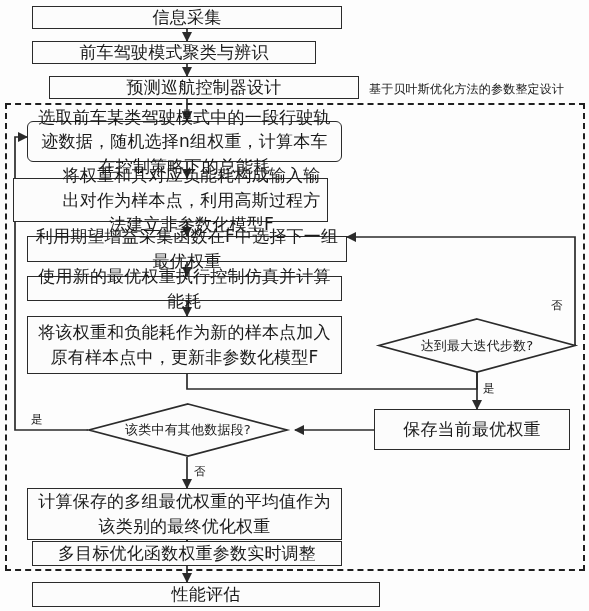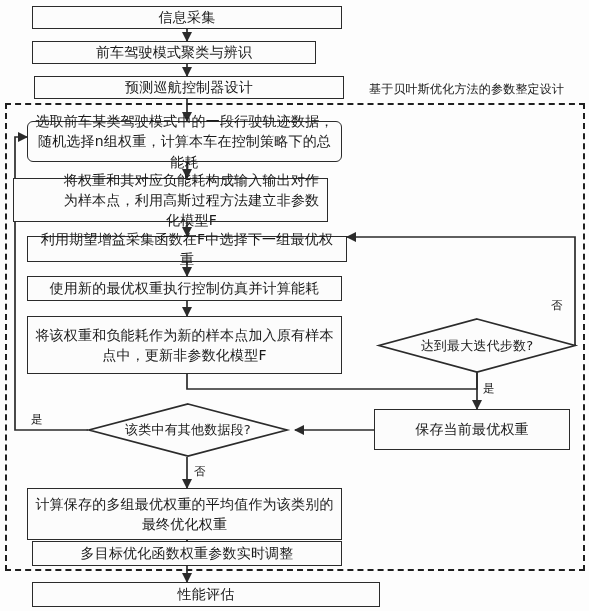--- a/index.html
+++ b/index.html
@@ -17,21 +17,21 @@
   }
   .box {
     position: absolute;
     box-sizing: border-box;
     border: 1.6px solid #2b2b2b;
     background: #fcfcfc;
     display: flex;
     align-items: center;
     justify-content: center;
     text-align: center;
-    font-size: 14px;
+    font-size: 17px;
     line-height: 1.45;
     color: #1a1a1a;
     padding: 2px 6px;
     letter-spacing: 0.2px;
   }
   .diamond-wrap {
     position: absolute;
   }
   .diamond-wrap svg {
     position: absolute;
@@ -123,21 +123,21 @@
       <path d="M 187 529 L 187 541" marker-end="url(#arrow)"></path>
 
       <path d="M 187 566 L 187 582" marker-end="url(#arrow)"></path>
     </g>
   </svg>
 
   <div class="box" style="left:32px; top:6px; width:310px; height:23px;">信息采集</div>
 
   <div class="box" style="left:32px; top:41px; width:284px; height:23px;">前车驾驶模式聚类与辨识</div>
 
-  <div class="box" style="left:34px; top:76px; width:310px; height:23px;">预测巡航控制器设计</div>
+  <div class="box" style="left:49px; top:76px; width:310px; height:23px;">预测巡航控制器设计</div>
 
   <div class="box" style="left:27px; top:121px; width:315px; height:41px;border-radius:6px;">选取前车某类驾驶模式中的一段行驶轨迹数据，随机选择n组权重，计算本车在控制策略下的总能耗</div>
 
   <div class="box" style="left:13px; top:178px; width:315px; height:44px;padding-left:48px;">将权重和其对应负能耗构成输入输出对作为样本点，利用高斯过程方法建立非参数化模型F</div>
 
   <div class="box" style="left:27px; top:236px; width:320px; height:26px;">利用期望增益采集函数在F中选择下一组最优权重</div>
 
   <div class="box" style="left:27px; top:276px; width:315px; height:25px;">使用新的最优权重执行控制仿真并计算能耗</div>
 
   <div class="box" style="left:27px; top:316px; width:315px; height:58px;">将该权重和负能耗作为新的样本点加入原有样本点中，更新非参数化模型F</div>

